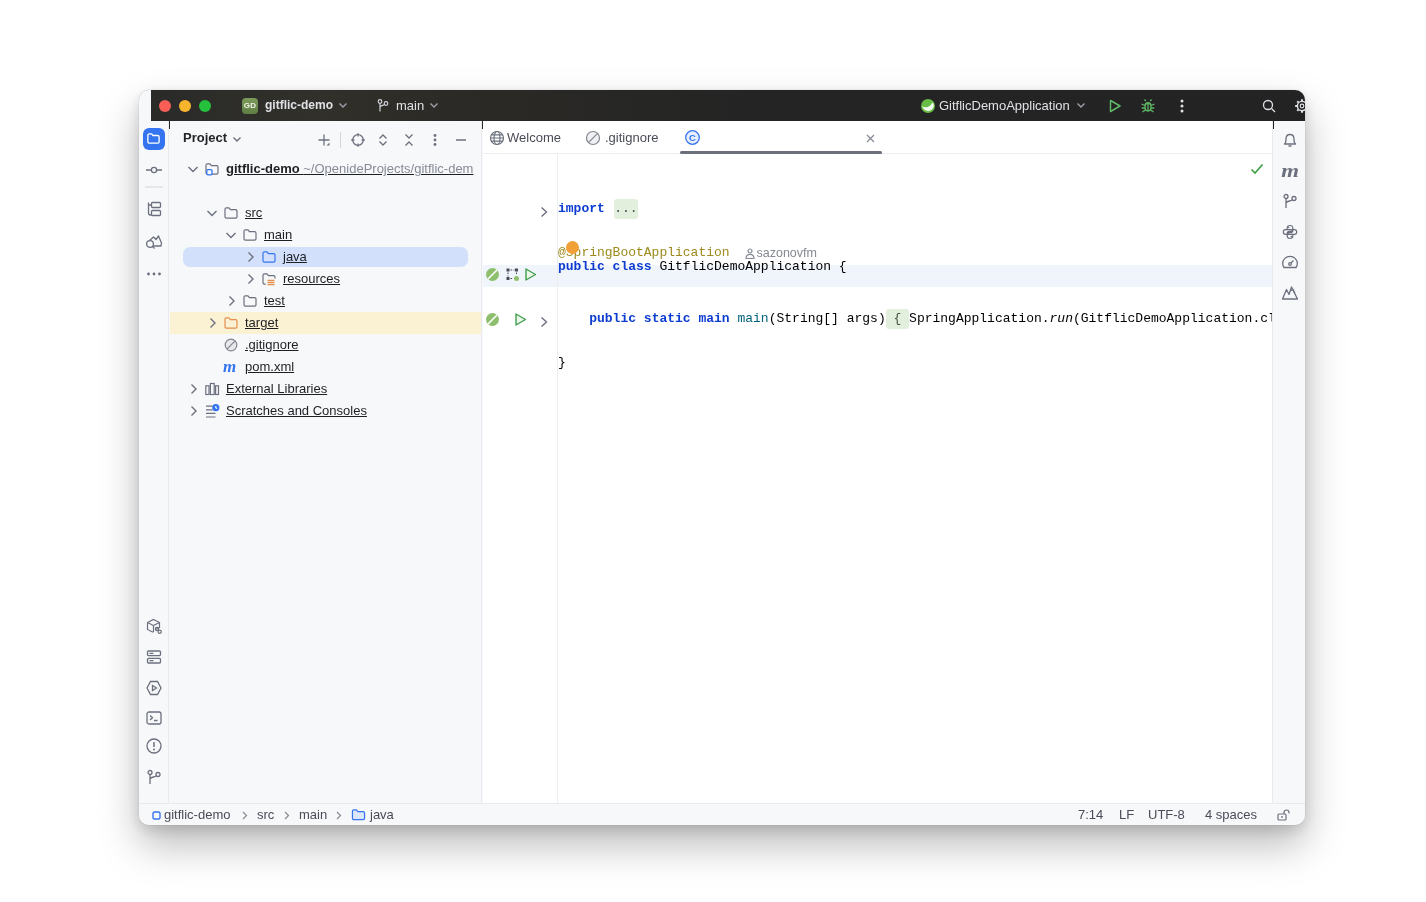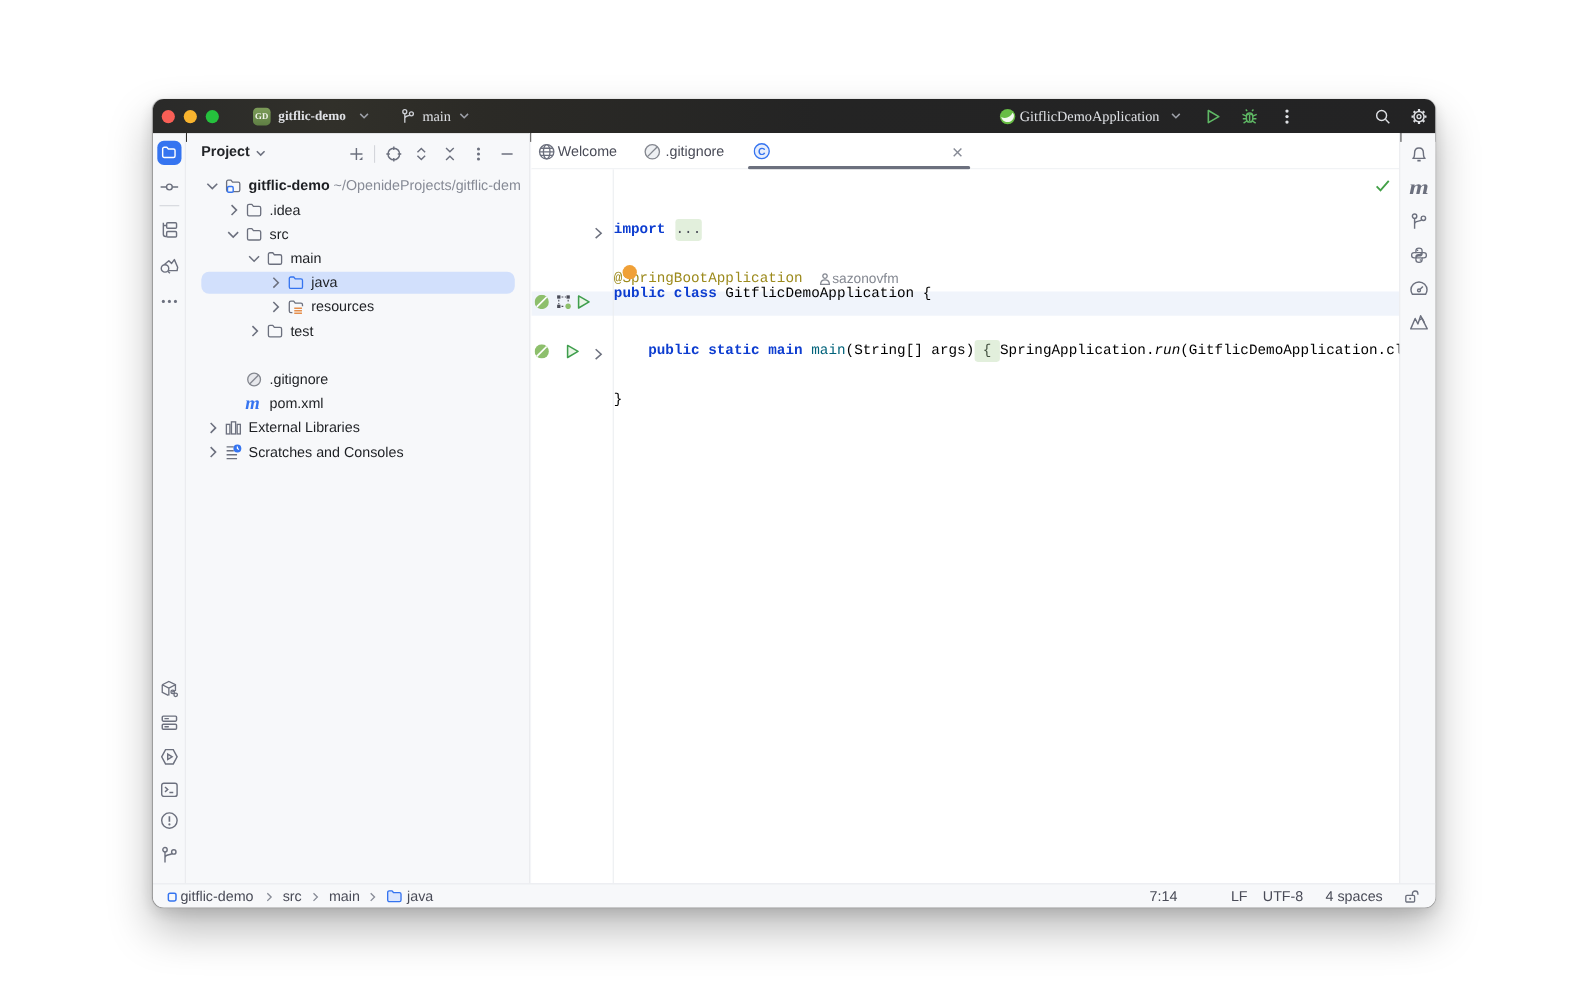--- a/index.html
+++ b/index.html
@@ -5,23 +5,22 @@
 * { margin:0; padding:0; box-sizing:border-box; }
 html,body { width:1426px; height:902px; background:#ffffff; font-family:"Liberation Sans", sans-serif; overflow:hidden; }
 .win {
   position:absolute; left:139px; top:90px; width:1166px; height:735px;
   border-radius:10px; background:#f7f8fa; overflow:hidden;
   box-shadow: 0 20px 40px rgba(0,0,0,.27), 0 5px 14px rgba(0,0,0,.13), 0 0 1px rgba(0,0,0,.35);
   transform: translateZ(0);
 }
 
 .titlebar {
-  position:absolute; left:0; top:0; width:100%; height:39px;
+  position:absolute; left:12px; top:0; width:100%; height:39px;
   background:linear-gradient(90deg,#2a2a29 0%, #31302a 14%, #2b2a26 26%, #242424 52%, #232324 100%);
-  font-family:Liberation Serif, serif;
 }
 .tl { position:absolute; top:10px; width:12px; height:12px; border-radius:50%; }
 .tl.r { left:8px;  background:#f95f56; }
 .tl.y { left:28px; background:#f9b42e; }
 .tl.g { left:48px; background:#25c13d; }
 .badge {
   position:absolute; left:91px; top:7.5px; width:16px; height:16px; border-radius:4px;
   background:linear-gradient(180deg,#7c9b59,#5f7f44);
   color:#f1f4ea; font-size:8px; font-weight:bold; text-align:center; line-height:16px; letter-spacing:.2px;
 }
@@ -36,21 +35,21 @@
 
 .sic { position:absolute; left:50%; transform:translate(-50%,-50%); }
 
 .phead { position:absolute; left:0; top:0; width:100%; height:37px; }
 .phead .title { position:absolute; left:13px; top:9px; font-size:13px; font-weight:bold; color:#222428; }
 .tree { position:absolute; left:0; top:37px; width:100%; bottom:0; font-size:13px; color:#1d1f23; }
 .row { position:absolute; left:0; width:100%; height:22px; }
 .rowbg-sel { position:absolute; left:13px; right:13px; top:1px; height:20px; background:#d2e0fc; border-radius:7px; }
 .rowbg-yel { position:absolute; left:0; right:0; top:0; height:22px; background:#fbf1d3; }
 .ritem { position:absolute; top:50%; transform:translateY(-50%); }
-.rtext { position:absolute; top:0; height:22px; line-height:22px; white-space:nowrap; }
+.rtext { position:absolute; top:0; height:22px; line-height:22px; white-space:nowrap;text-decoration:underline; }
 .gray { color:#878b96; }
 
 .tabs { position:absolute; left:0; top:0; width:100%; height:33px; background:#fff; border-bottom:1px solid #eceef1; }
 .tabtext { position:absolute; top:0; height:15px; line-height:33px; font-size:13px; color:#494b57; }
 .underline { position:absolute; left:197px; top:30px; width:202px; height:3px; background:#6c707e; border-radius:2px; }
 .code { position:absolute; left:0; top:33px; right:0; bottom:0; background:#fff;
   font-family:"Liberation Mono", monospace; font-size:13px; }
 .gutterline { position:absolute; left:74px; top:0; bottom:0; width:1px; background:#eceef1; }
 .cline { position:absolute; left:75px; height:22px; line-height:22px; white-space:pre; }
 .kw { color:#0d3dd0; font-weight:bold; }
@@ -243,31 +242,20 @@
             <path d="M1.5 2.5 L6 7 L10.5 2.5" stroke="#6c707e" stroke-width="1.4" fill="none"></path>
           </svg>
           <div class="ritem" style="left:34px;width:16px;height:16px;">
             <svg width="16" height="16" viewBox="0 0 16 16" fill="none" stroke="#6c707e" stroke-width="1.2" stroke-linejoin="round">
               <path d="M2 4.2 C2 3.4 2.6 2.8 3.4 2.8 L6 2.8 L7.4 4.6 L12.6 4.6 C13.4 4.6 14 5.2 14 6 L14 11.8 C14 12.6 13.4 13.2 12.6 13.2 L3.4 13.2 C2.6 13.2 2 12.6 2 11.8 Z"></path>
               <rect x="2.8" y="8.6" width="5.2" height="5.2" rx="1.2" stroke="#3574f0" fill="#f7f8fa" stroke-width="1.3"></rect>
             </svg>
           </div>
           <div class="rtext" style="left:56px;font-weight:bold;">gitflic-demo <span class="gray" style="font-weight:normal;">~/OpenideProjects/gitflic-dem</span></div>
         </div>
-        <div class="row" style="top:22px;">
-          <svg class="ritem" style="left:37.5px" width="9" height="12">
-            <path d="M2.5 1.5 L7 6 L2.5 10.5" stroke="#6c707e" stroke-width="1.4" fill="none"></path>
-          </svg>
-          <div class="ritem" style="left:53px;width:16px;height:16px;">
-            <svg width="16" height="16" viewBox="0 0 16 16" fill="none" stroke="#6c707e" stroke-width="1.2" stroke-linejoin="round">
-              <path d="M2 4.2 C2 3.4 2.6 2.8 3.4 2.8 L6 2.8 L7.4 4.6 L12.6 4.6 C13.4 4.6 14 5.2 14 6 L14 11.8 C14 12.6 13.4 13.2 12.6 13.2 L3.4 13.2 C2.6 13.2 2 12.6 2 11.8 Z"></path>
-            </svg>
-          </div>
-          <div class="rtext" style="left:75px;">.idea</div>
-        </div>
         <div class="row" style="top:44px;">
           <svg class="ritem" style="left:36px" width="12" height="9">
             <path d="M1.5 2.5 L6 7 L10.5 2.5" stroke="#6c707e" stroke-width="1.4" fill="none"></path>
           </svg>
           <div class="ritem" style="left:53px;width:16px;height:16px;">
             <svg width="16" height="16" viewBox="0 0 16 16" fill="none" stroke="#6c707e" stroke-width="1.2" stroke-linejoin="round">
               <path d="M2 4.2 C2 3.4 2.6 2.8 3.4 2.8 L6 2.8 L7.4 4.6 L12.6 4.6 C13.4 4.6 14 5.2 14 6 L14 11.8 C14 12.6 13.4 13.2 12.6 13.2 L3.4 13.2 C2.6 13.2 2 12.6 2 11.8 Z"></path>
             </svg>
           </div>
           <div class="rtext" style="left:75px;">src</div>
@@ -310,20 +298,32 @@
         <div class="row" style="top:132px;">
           <svg class="ritem" style="left:56.5px" width="9" height="12">
             <path d="M2.5 1.5 L7 6 L2.5 10.5" stroke="#6c707e" stroke-width="1.4" fill="none"></path>
           </svg>
           <div class="ritem" style="left:72px;width:16px;height:16px;">
             <svg width="16" height="16" viewBox="0 0 16 16" fill="none" stroke="#6c707e" stroke-width="1.2" stroke-linejoin="round">
               <path d="M2 4.2 C2 3.4 2.6 2.8 3.4 2.8 L6 2.8 L7.4 4.6 L12.6 4.6 C13.4 4.6 14 5.2 14 6 L14 11.8 C14 12.6 13.4 13.2 12.6 13.2 L3.4 13.2 C2.6 13.2 2 12.6 2 11.8 Z"></path>
             </svg>
           </div>
           <div class="rtext" style="left:94px;">test</div>
+        </div>
+        <div class="row" style="top:154px;">
+          <div class="rowbg-yel"></div>
+          <svg class="ritem" style="left:37.5px" width="9" height="12">
+            <path d="M2.5 1.5 L7 6 L2.5 10.5" stroke="#6c707e" stroke-width="1.4" fill="none"></path>
+          </svg>
+          <div class="ritem" style="left:53px;width:16px;height:16px;">
+            <svg width="16" height="16" viewBox="0 0 16 16" fill="none" stroke="#e58e4b" stroke-width="1.2" stroke-linejoin="round">
+              <path d="M2 4.2 C2 3.4 2.6 2.8 3.4 2.8 L6 2.8 L7.4 4.6 L12.6 4.6 C13.4 4.6 14 5.2 14 6 L14 11.8 C14 12.6 13.4 13.2 12.6 13.2 L3.4 13.2 C2.6 13.2 2 12.6 2 11.8 Z"></path>
+            </svg>
+          </div>
+          <div class="rtext" style="left:75px;">target</div>
         </div>
         <div class="row" style="top:176px;">
           <div class="ritem" style="left:53px;width:16px;height:16px;">
             <svg width="16" height="16" viewBox="0 0 16 16" stroke="#84878f" stroke-width="1.2">
               <circle cx="8" cy="8" r="5.8" fill="#e7e8ec"></circle>
               <path d="M3.9 12.1 L12.1 3.9" fill="none"></path>
             </svg>
           </div>
           <div class="rtext" style="left:75px;">.gitignore</div>
         </div>
@@ -485,21 +485,21 @@
         <path d="M1 1 L4.5 4.5 L1 8" stroke="#878b96" stroke-width="1.2" fill="none"></path>
       </svg>
     <div style="position:absolute;left:160px;top:0;line-height:21px;">main</div>
     <svg style="position:absolute;left:197px;top:7px" width="6" height="9">
         <path d="M1 1 L4.5 4.5 L1 8" stroke="#878b96" stroke-width="1.2" fill="none"></path>
       </svg>
     <svg style="position:absolute;left:212px;top:4px" width="15" height="14" viewBox="0 0 16 15" fill="#dbe6fd" stroke="#3574f0" stroke-width="1.3">
         <path d="M1.5 3.5 C1.5 2.7 2.2 2 3 2 L5.8 2 L7.3 3.8 L13 3.8 C13.8 3.8 14.5 4.5 14.5 5.3 L14.5 11 C14.5 11.8 13.8 12.5 13 12.5 L3 12.5 C2.2 12.5 1.5 11.8 1.5 11 Z" stroke-linejoin="round"></path>
       </svg>
     <div style="position:absolute;left:231px;top:0;line-height:21px;">java</div>
-    <div style="position:absolute;left:906px;top:0;line-height:21px;">7:14</div>
+    <div style="position:absolute;left:939px;top:0;line-height:21px;">7:14</div>
     <div style="position:absolute;left:980px;top:0;line-height:21px;">LF</div>
     <div style="position:absolute;left:1009px;top:0;line-height:21px;">UTF-8</div>
     <div style="position:absolute;left:1066px;top:0;line-height:21px;">4 spaces</div>
     <svg style="position:absolute;left:1137px;top:4px" width="14" height="14" viewBox="0 0 14 14" fill="none" stroke="#6c707e" stroke-width="1.2">
         <rect x="2" y="6" width="8" height="6" rx="1"></rect>
         <path d="M8 6 V4.5 C8 3 9 2 10.5 2 C12 2 13 3 13 4.5 V5.5"></path>
         <rect x="5.2" y="8.2" width="1.6" height="1.6" fill="#6c707e" stroke="none"></rect>
       </svg>
   </div>
 </div>

